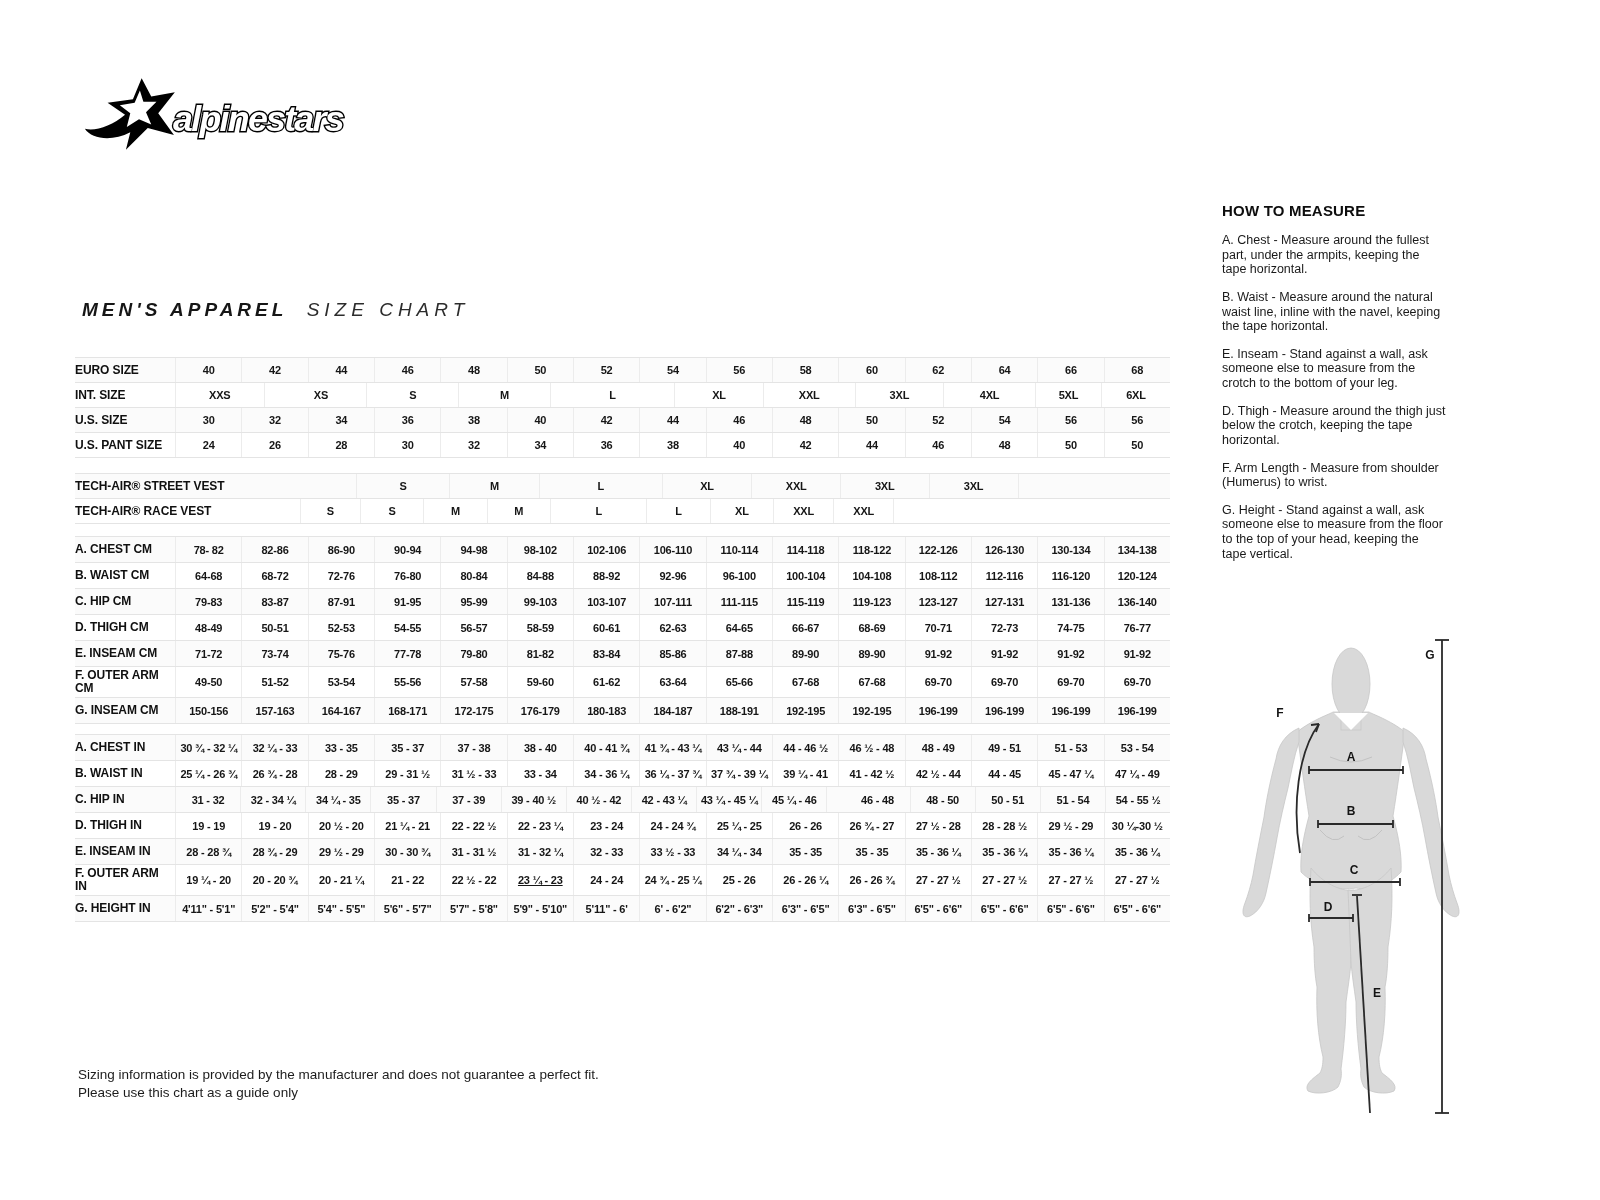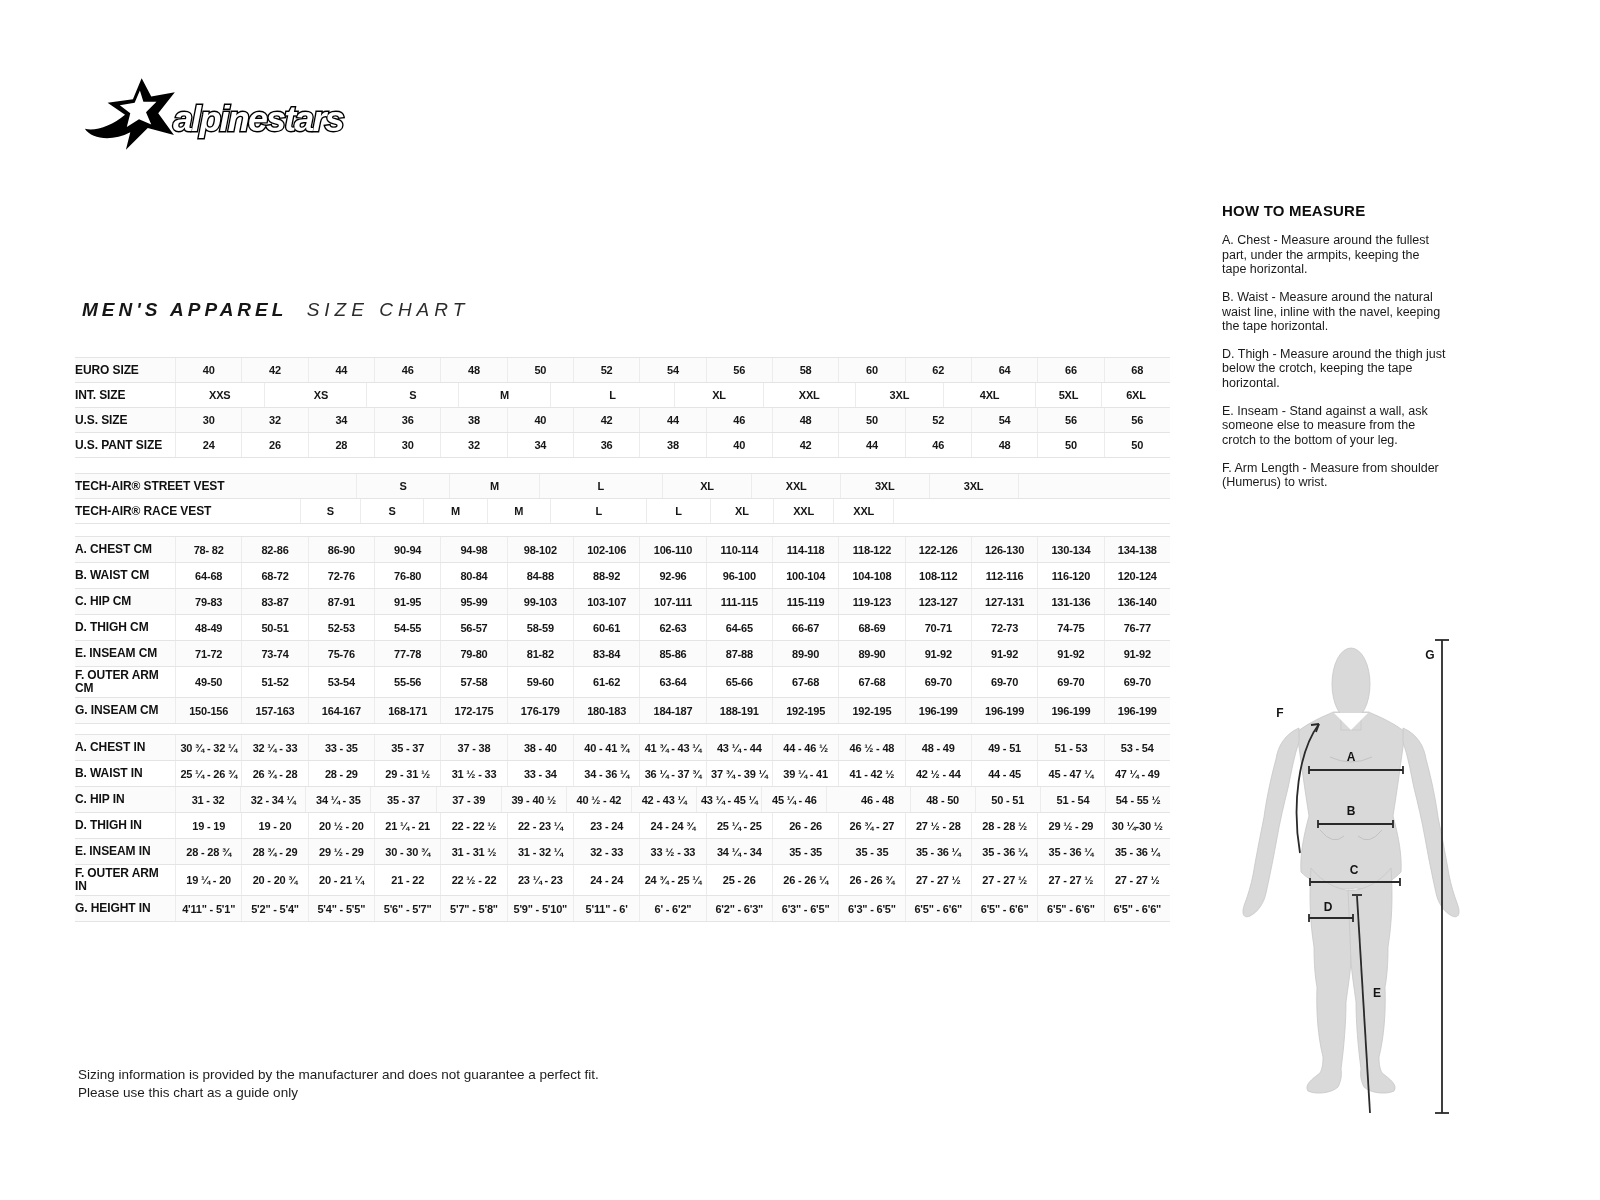--- a/index.html
+++ b/index.html
@@ -424,21 +424,21 @@
       </div>
       <div class="trow tall">
         <div class="tlabel">F. OUTER ARM
 IN</div>
         <div class="tcells lead-border">
           <div class="tcell" style="flex: 1 1 0px;">19 ¼ - 20</div>
           <div class="tcell" style="flex: 1 1 0px;">20  - 20 ¾</div>
           <div class="tcell" style="flex: 1 1 0px;">20  - 21 ¼</div>
           <div class="tcell" style="flex: 1 1 0px;">21  - 22</div>
           <div class="tcell" style="flex: 1 1 0px;">22 ½ - 22</div>
-          <div class="tcell" style="flex: 1 1 0px;">23 ¼ - 23</div>
+          <div class="tcell" style="flex: 1 1 0px; text-decoration: underline;">23 ¼ - 23</div>
           <div class="tcell" style="flex: 1 1 0px;">24 - 24</div>
           <div class="tcell" style="flex: 1 1 0px;">24 ¾ - 25 ¼</div>
           <div class="tcell" style="flex: 1 1 0px;">25  - 26</div>
           <div class="tcell" style="flex: 1 1 0px;">26  - 26 ¼</div>
           <div class="tcell" style="flex: 1 1 0px;">26  - 26 ¾</div>
           <div class="tcell" style="flex: 1 1 0px;">27  - 27 ½</div>
           <div class="tcell" style="flex: 1 1 0px;">27  - 27 ½</div>
           <div class="tcell" style="flex: 1 1 0px;">27  - 27 ½</div>
           <div class="tcell" style="flex: 1 1 0px;">27  - 27 ½</div>
         </div>
@@ -464,23 +464,24 @@
         </div>
       </div>
     </div>
   </div>
 
 <aside class="measure-col">
   <h3>HOW TO MEASURE</h3>
   <div>
       <p class="hm-item">A. Chest - Measure around the fullest part, under the armpits, keeping the tape horizontal.</p>
       <p class="hm-item">B. Waist - Measure around the natural waist line, inline with the navel, keeping the tape horizontal.</p>
+      <p class="hm-item">E. Inseam - Stand against a wall, ask someone else to measure from the crotch to the bottom of your leg.</p>
       <p class="hm-item">D. Thigh - Measure around the thigh just below the crotch, keeping the tape horizontal.</p>
-      <p class="hm-item">E. Inseam - Stand against a wall, ask someone else to measure from the crotch to the bottom of your leg.</p>
       <p class="hm-item">F. Arm Length - Measure from shoulder (Humerus) to wrist.</p>
+      <p class="hm-item">G. Height - Stand against a wall, ask someone else to measure from the floor to the top of your head, keeping the tape vertical.</p>
     </div>
 </aside>
 
 <svg class="diagram" viewBox="0 0 340 505">
   <g fill="#d9d9d9" stroke="#c7c7c7" stroke-width="0.8">
 
     <path d="M 77,116 C 92,104 110,98 113,96 L 149,96 C 152,98 170,104 185,116
              C 181,146 177,175 173,200 C 179,222 182,240 181,256
              C 169,269 151,275 136,272 C 120,275 93,269 81,256
              C 80,240 83,222 89,200 C 85,175 81,146 77,116 Z"></path>

